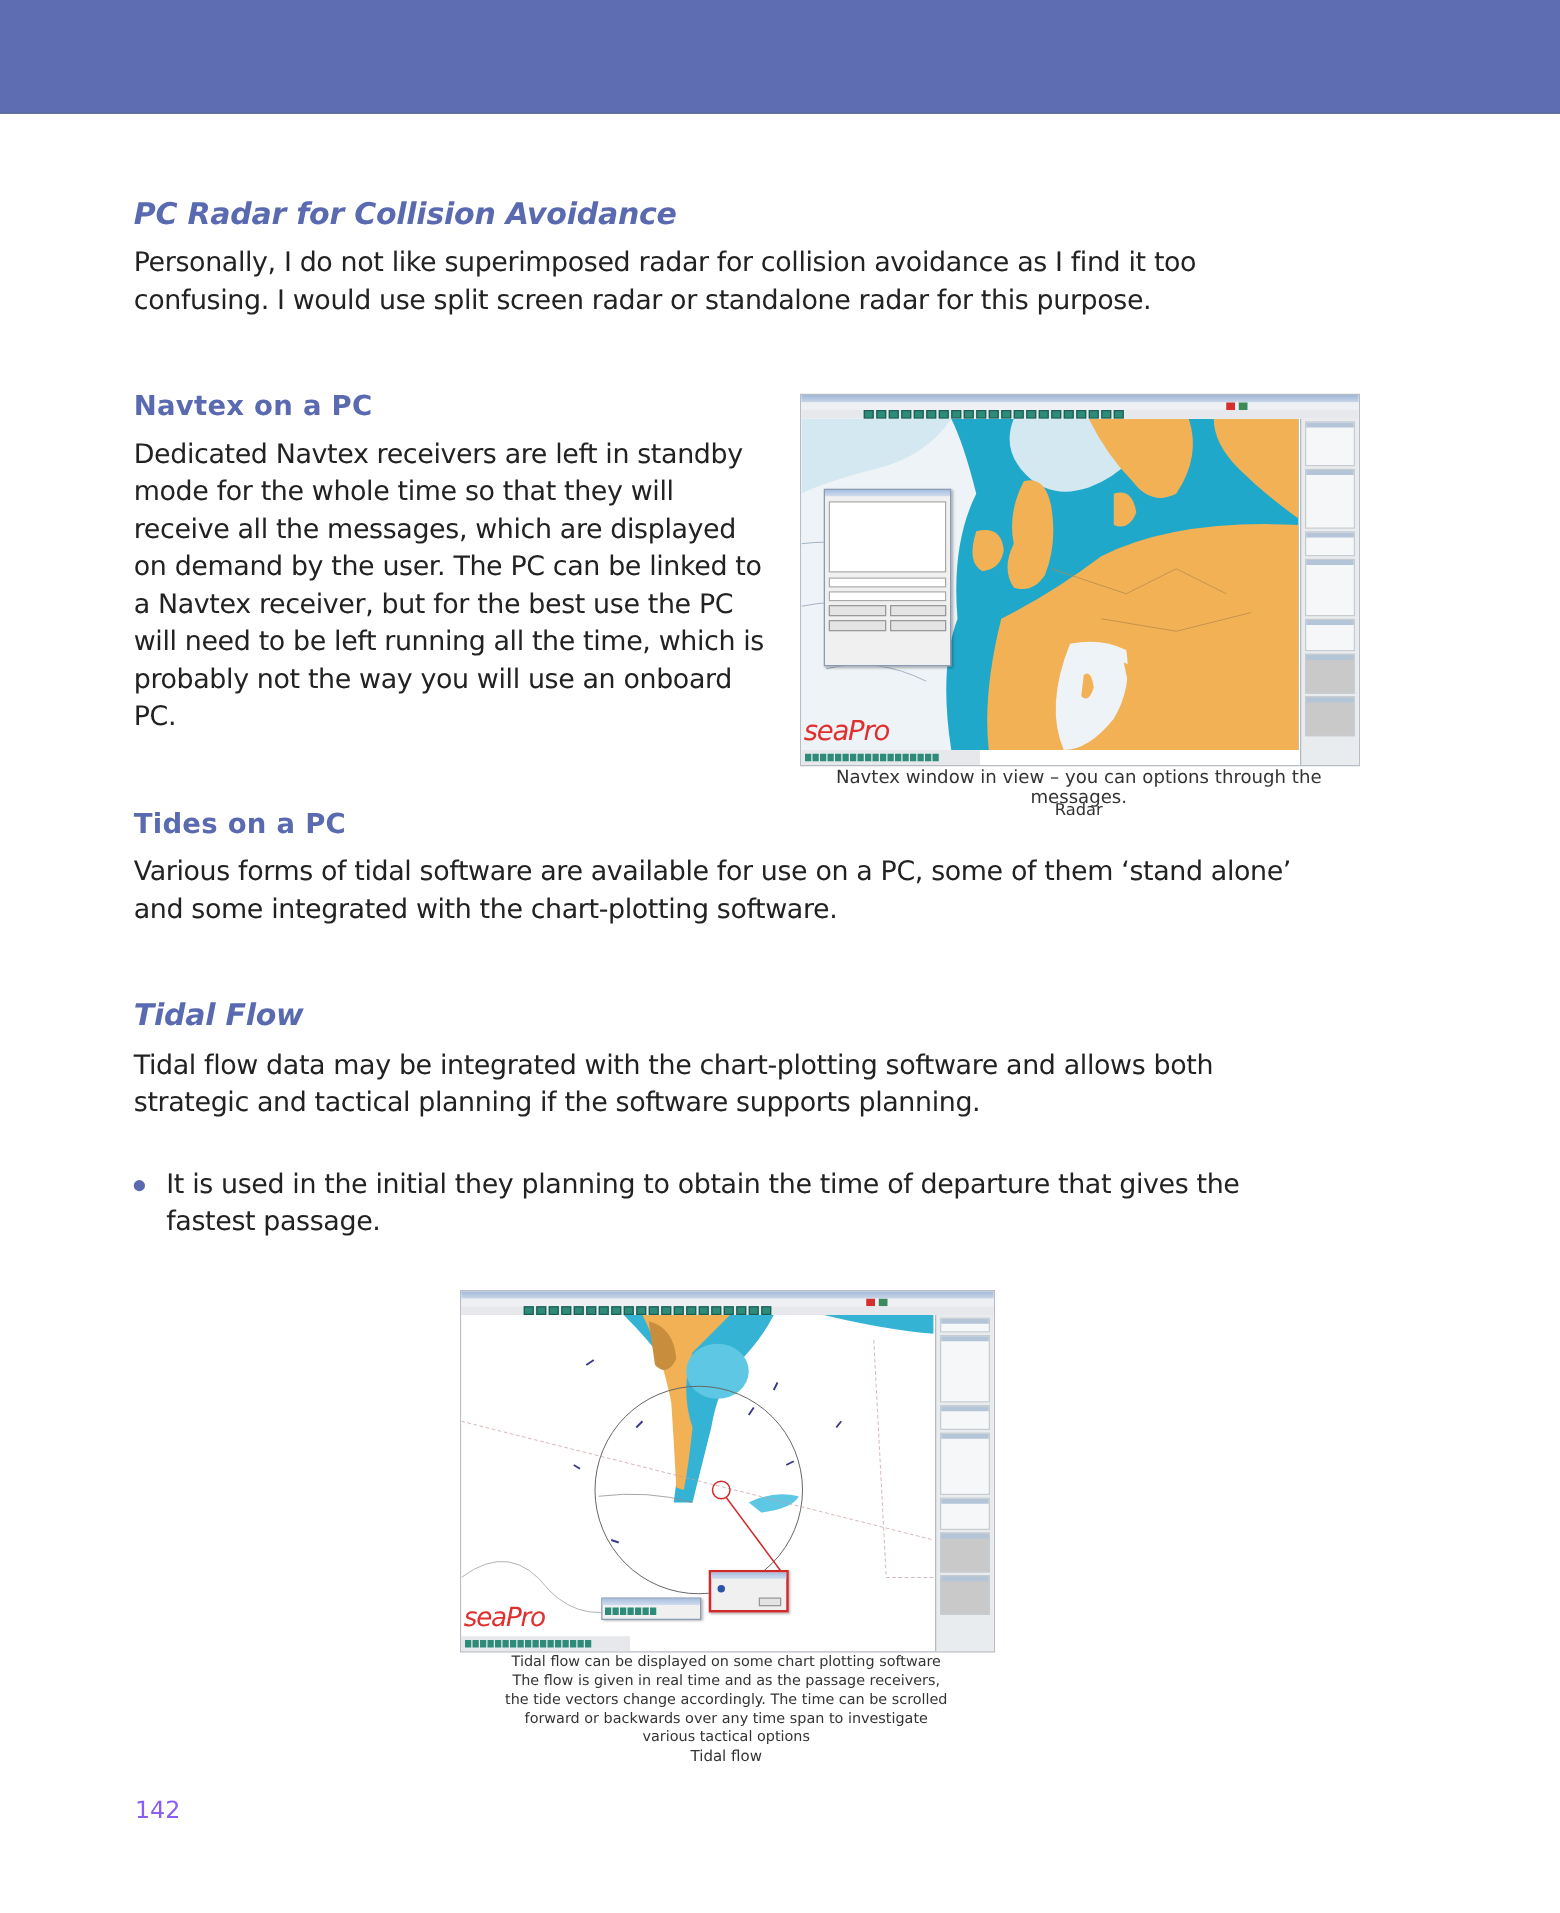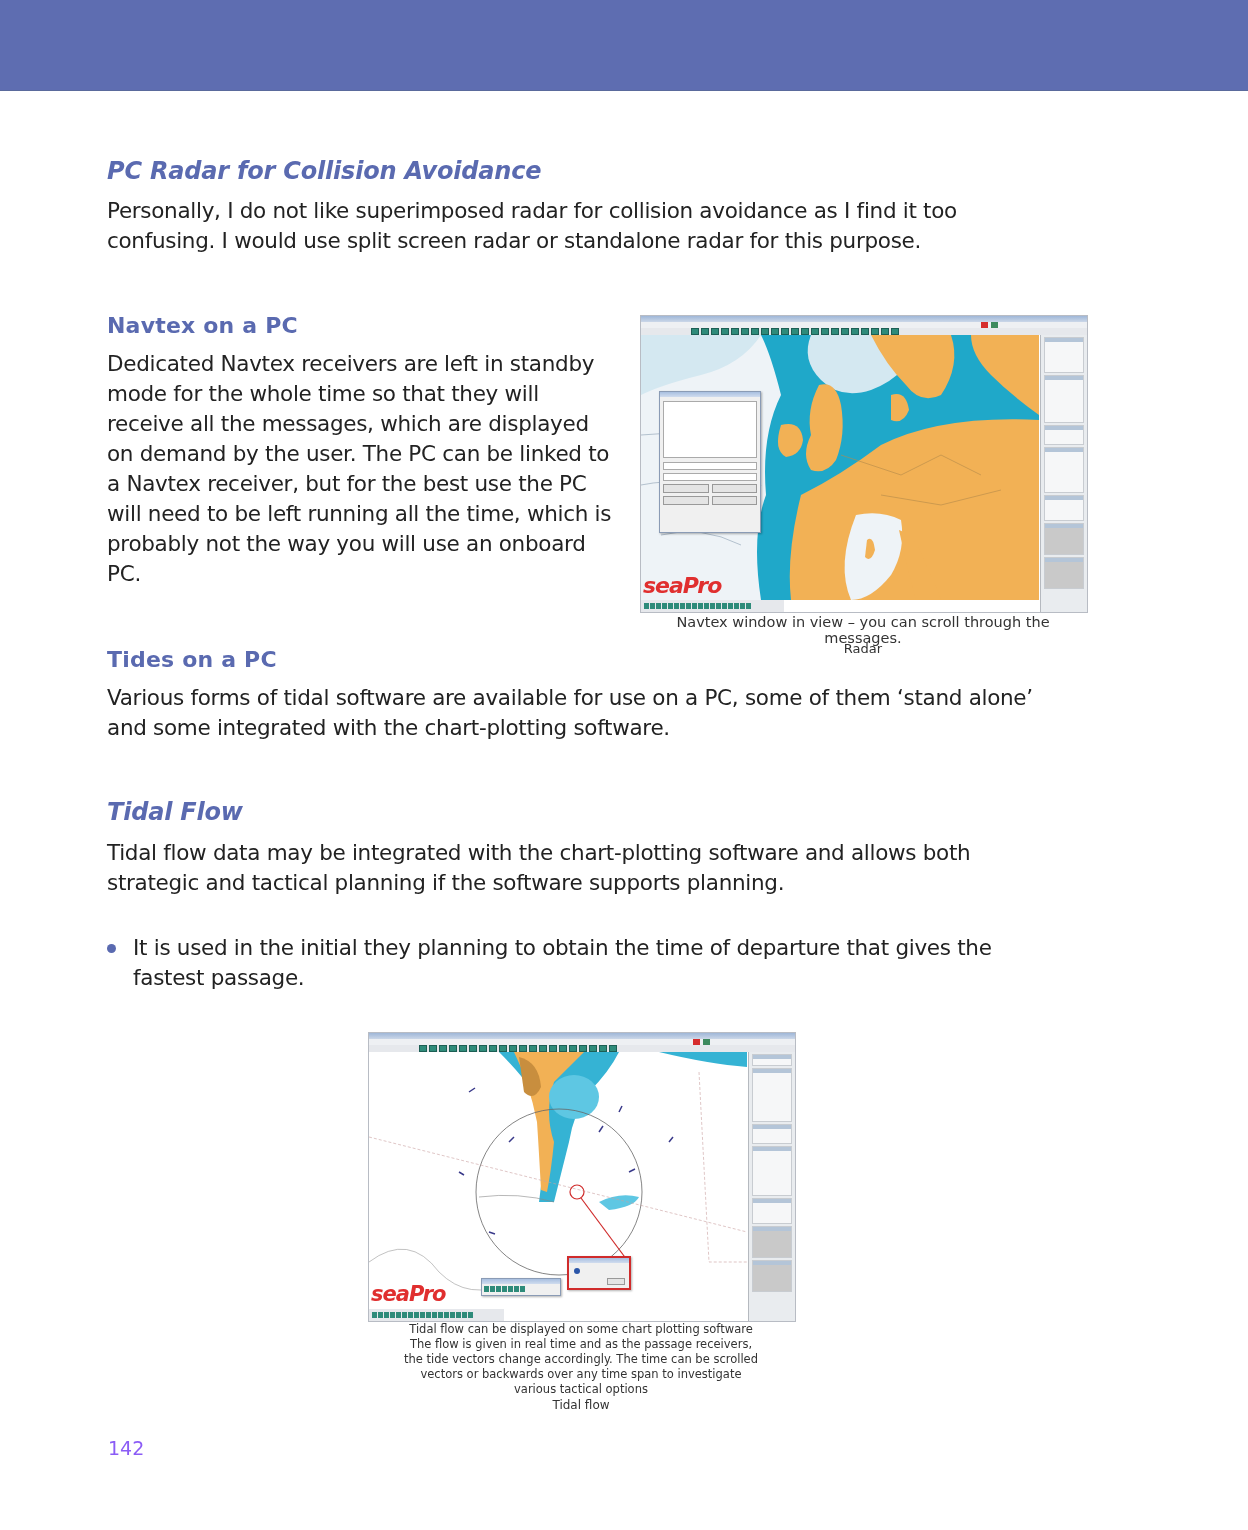--- a/index.html
+++ b/index.html
@@ -32,21 +32,21 @@
   .toolbar { position: absolute; left: 0; top: 12px; right: 0; height: 7px; background: #e6e8ec; display: flex; gap: 2px; padding-left: 50px; align-items: center; }
   .tb-btn { width: 6px; height: 5px; background: #2e8b7a; border: 1px solid #1d5f55; }
   .tb-red { position: absolute; top: 6px; width: 7px; height: 6px; background: #d62d2d; }
   .tb-green { position: absolute; top: 6px; width: 7px; height: 6px; background: #3d8a5e; }
   .map { position: absolute; left: 0; top: 19px; bottom: 12px; background: #eef3f7; overflow: hidden; }
   .side-panel { position: absolute; top: 19px; right: 0; bottom: 0; background: #e9ecef; border-left: 1px solid #b5b9bf; }
   .panel-sec { margin: 2px 3px; background: #f6f7f8; border: 1px solid #c8ccd1; height: 34px; }
   .panel-sec .hdr { height: 4px; background: #b4c5d8; }
   .bottombar { position: absolute; left: 0; bottom: 0; height: 12px; background: #e6e8ec; display: flex; gap: 1px; align-items: center; padding-left: 3px; }
   .bb-btn { width: 5px; height: 6px; background: #2e8b7a; }
-  .logo { position: absolute; font-family: "DejaVu Sans", sans-serif; font-style: italic; font-weight: bold; color: #e02f2f; letter-spacing: -1px; }
+  .logo { position: absolute; font-family: "DejaVu Sans", sans-serif; font-style: italic; font-weight: normal; color: #e02f2f; letter-spacing: -1px; }
   .dialog { position: absolute; background: #f0f0f0; border: 1px solid #8a9bb5; box-shadow: 1px 1px 2px rgba(0,0,0,0.3); }
   .dialog .dtitle { height: 5px; background: linear-gradient(#a8bfe0, #d0dcee); }
   .caption { position: absolute; font-family: "DejaVu Sans", sans-serif; color: #333; text-align: center; margin: 0; }
   .page-num { position: absolute; left: 108px; top: 1437px; font-size: 19px; color: #8b5cf6; margin: 0; }
 </style>
 </head>
 <body>
 
 <div class="banner"></div>
 
@@ -158,21 +158,21 @@
       <div class="bb-btn"></div>
       <div class="bb-btn"></div>
       <div class="bb-btn"></div>
       <div class="bb-btn"></div>
       <div class="bb-btn"></div>
       <div class="bb-btn"></div>
       <div class="bb-btn"></div>
       <div class="bb-btn"></div>
   </div>
 </div>
-<p class="caption" style="left:640px; top:614px; width:446px; font-size:14.5px;">Navtex window in view – you can scroll through the messages.</p>
+<p class="caption" style="left:640px; top:614px; width:446px; font-size:14.5px;">Navtex window in view – you can options through the messages.</p>
 <p class="caption" style="left:640px; top:641px; width:446px; font-size:13px;">Radar</p>
 
 <h2 class="h-bold" style="top:647px;">Tides on a PC</h2>
 <p class="para" style="top:683px; width:960px;">Various forms of tidal software are available for use on a PC, some of them ‘stand alone’ and some integrated with the chart-plotting software.</p>
 
 <h2 class="h-italic" style="top:798px;">Tidal Flow</h2>
 <p class="para" style="top:838px; width:920px;">Tidal flow data may be integrated with the chart-plotting software and allows both strategic and tactical planning if the software supports planning.</p>
 <div class="bullet-row">
   <span class="bullet-dot"></span>
   <p class="bullet-text">It is used in the initial they planning to obtain the time of departure that gives the fastest passage.</p>
@@ -282,18 +282,18 @@
       <div class="bb-btn"></div>
       <div class="bb-btn"></div>
       <div class="bb-btn"></div>
       <div class="bb-btn"></div>
   </div>
 </div>
 <div class="caption" style="left:368px; top:1322px; width:490px; margin-left:-32px; font-size:11.5px; line-height:15px;">
   <div>Tidal flow can be displayed on some chart plotting software</div>
   <div>The flow is given in real time and as the passage receivers,</div>
   <div>the tide vectors change accordingly.  The time can be scrolled</div>
-  <div>vectors or backwards over any time span to investigate</div>
+  <div>forward or backwards over any time span to investigate</div>
   <div>various tactical options</div>
 </div>
 <p class="caption" style="left:336px; top:1398px; width:490px; font-size:12px;">Tidal flow</p>
 
 <p class="page-num">142</p>
 
 </body></html>

